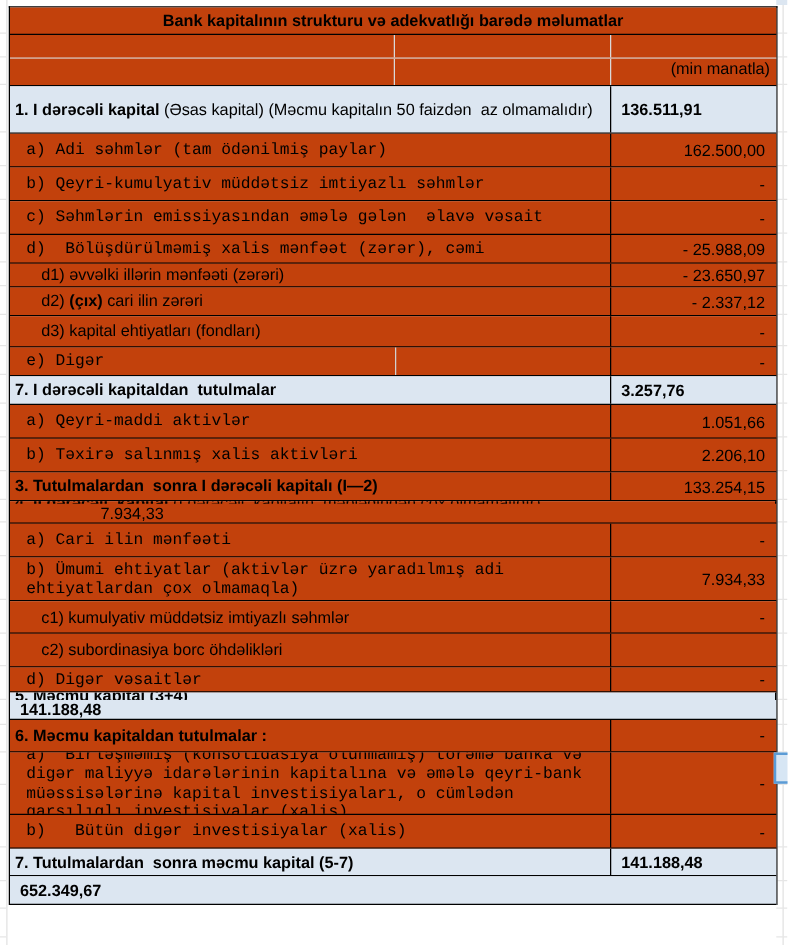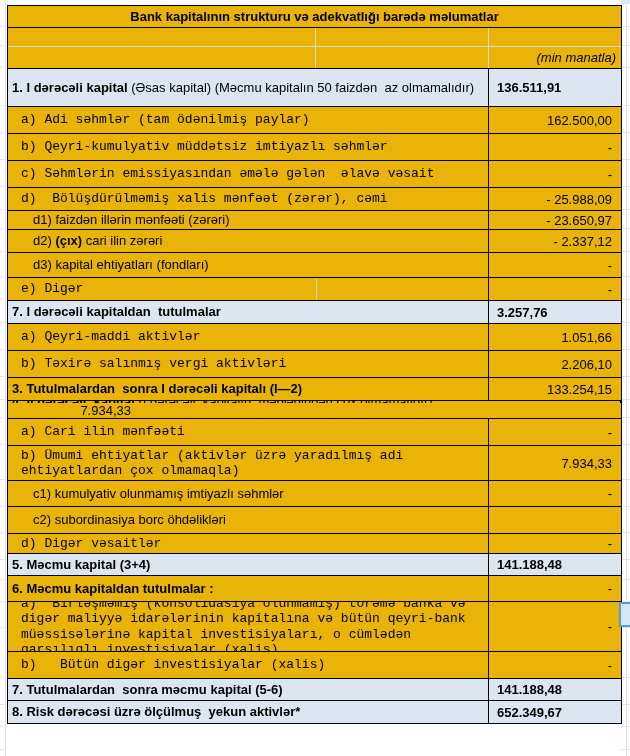--- a/index.html
+++ b/index.html
@@ -12,28 +12,28 @@
   
   .vline{position:absolute;top:0;bottom:0;width:0;border-left:1px solid #e2e2e2;}
   .stubcol{position:absolute;top:5px;}
   .stubcol .stub{box-sizing:border-box;border-bottom:1px solid #e6e6e6;}
   
   .sheet{
     position:absolute;left:7px;top:5px;width:613px;
     border-left:1px solid #000;border-right:1px solid #000;border-top:1px solid #000;
     box-sizing:content-box;background:#fff;
   }
-  .row{display:flex;box-sizing:border-box;border-bottom:1px solid #000;position:relative;background:#eab308;}
+  .row{display:flex;box-sizing:border-box;border-bottom:1px solid #000;position:relative;background:#c2410c;}
   .row.blue{background:#dce6f1;}
   .row.title{align-items:center;justify-content:center;font-weight:bold;}
   .row.gridrow{border-bottom:1px solid #d9d9d9;}
   .row.unitrow{border-bottom:1px solid #000;}
   .gc1{width:308px;box-sizing:border-box;border-right:1px solid #d9d9d9;}
   .gc2{flex:1;box-sizing:border-box;border-right:1px solid #d9d9d9;}
-  .gc3{width:132px;box-sizing:border-box;display:flex;align-items:center;justify-content:flex-end;padding-right:5px;font-style:italic;}
+  .gc3{width:132px;box-sizing:border-box;display:flex;justify-content:flex-end;padding-right:5px;}
   .lab{flex:1;display:flex;align-items:center;box-sizing:border-box;border-right:1px solid #000;overflow:hidden;line-height:15.5px;padding-right:1px;}
   .lab span{white-space:pre;}
   .lab.wrap span{white-space:pre-wrap;}
   .lab .b{font-weight:bold;}
   .i0{padding-left:4px;}
   .i1{padding-left:13px;font-family:Liberation Mono, monospace;}
   .i2{padding-left:25px;}
   .val{width:132px;box-sizing:border-box;display:flex;align-items:center;justify-content:flex-end;padding:0 9px;white-space:pre;}
   .val.left{justify-content:flex-start;padding-left:8px;}
   .val.bold{font-weight:bold;}
@@ -152,21 +152,21 @@
       <div class="val">-</div>
     </div>
     <div class="row data" style="height: 23px; justify-content: flex-end;">
       <div class="lab i1">
         <span><span>d)  Bölüşdürülməmiş xalis mənfəət (zərər), cəmi</span></span>
       </div>
       <div class="val">- 25.988,09</div>
     </div>
     <div class="row data" style="height: 19px;">
       <div class="lab i2">
-        <span><span>d1) faizdən illərin mənfəəti (zərəri)</span></span>
+        <span><span>d1) əvvəlki illərin mənfəəti (zərəri)</span></span>
       </div>
       <div class="val">- 23.650,97</div>
     </div>
     <div class="row data" style="height: 23px;">
       <div class="lab i2">
         <span><span>d2) </span><span class="b">(çıx)</span><span> cari ilin zərəri</span></span>
       </div>
       <div class="val">- 2.337,12</div>
     </div>
     <div class="row data" style="height: 25px;">
@@ -189,21 +189,21 @@
       <div class="val bold left">3.257,76</div>
     </div>
     <div class="row data" style="height: 27px;">
       <div class="lab i1">
         <span><span>a) Qeyri-maddi aktivlər</span></span>
       </div>
       <div class="val">1.051,66</div>
     </div>
     <div class="row data" style="height: 27px;">
       <div class="lab i1">
-        <span><span>b) Təxirə salınmış vergi aktivləri</span></span>
+        <span><span>b) Təxirə salınmış xalis aktivləri</span></span>
       </div>
       <div class="val">2.206,10</div>
     </div>
     <div class="row data" style="height: 23px;">
       <div class="lab i0">
         <span><span class="b">3. Tutulmalardan  sonra I dərəcəli kapitalı (I—2)</span></span>
       </div>
       <div class="val">133.254,15</div>
     </div>
     <div class="row data" style="height: 18px; flex-direction: column;">
@@ -219,67 +219,64 @@
       <div class="val">-</div>
     </div>
     <div class="row data" style="height: 35px;">
       <div class="lab i1 wrap">
         <span><span>b) Ümumi ehtiyatlar (aktivlər üzrə yaradılmış adi ehtiyatlardan çox olmamaqla)</span></span>
       </div>
       <div class="val">7.934,33</div>
     </div>
     <div class="row data" style="height: 26px;">
       <div class="lab i2">
-        <span><span>c1) kumulyativ olunmamış imtiyazlı səhmlər</span></span>
+        <span><span>c1) kumulyativ müddətsiz imtiyazlı səhmlər</span></span>
       </div>
       <div class="val">-</div>
     </div>
     <div class="row data" style="height: 27px;">
       <div class="lab i2">
         <span><span>c2) subordinasiya borc öhdəlikləri</span></span>
       </div>
       <div class="val"></div>
     </div>
     <div class="row data" style="height: 20px;">
       <div class="lab i1">
         <span><span>d) Digər vəsaitlər</span></span>
       </div>
       <div class="val">-</div>
     </div>
-    <div class="row data blue" style="height: 22px;">
+    <div class="row data blue" style="height: 22px; flex-direction: column;">
       <div class="lab i0">
         <span><span class="b">5. Məcmu kapital (3+4)</span></span>
       </div>
       <div class="val bold left">141.188,48</div>
     </div>
     <div class="row data" style="height: 26px;">
       <div class="lab i0">
         <span><span class="b">6. Məcmu kapitaldan tutulmalar :</span></span>
       </div>
       <div class="val">-</div>
     </div>
     <div class="row data" style="height: 50px;">
       <div class="lab i1 wrap">
-        <span><span>a)  Birləşməmiş (konsolidasiya olunmamış) törəmə banka və digər maliyyə idarələrinin kapitalına və bütün qeyri-bank müəssisələrinə kapital investisiyaları, o cümlədən qarşılıqlı investisiyalar (xalis)</span></span>
+        <span><span>a)  Birləşməmiş (konsolidasiya olunmamış) törəmə banka və digər maliyyə idarələrinin kapitalına və əmələ qeyri-bank müəssisələrinə kapital investisiyaları, o cümlədən qarşılıqlı investisiyalar (xalis)</span></span>
       </div>
       <div class="val">-</div>
     </div>
     <div class="row data" style="height: 27px;">
       <div class="lab i1">
         <span><span>b)   Bütün digər investisiyalar (xalis)</span></span>
       </div>
       <div class="val">-</div>
     </div>
     <div class="row data blue" style="height: 22px;">
       <div class="lab i0">
-        <span><span class="b">7. Tutulmalardan  sonra məcmu kapital (5-6)</span></span>
+        <span><span class="b">7. Tutulmalardan  sonra məcmu kapital (5-7)</span></span>
       </div>
       <div class="val bold left">141.188,48</div>
     </div>
     <div class="row data blue" style="height: 23px;">
-      <div class="lab i0">
-        <span><span class="b">8. Risk dərəcəsi üzrə ölçülmuş  yekun aktivlər*</span></span>
-      </div>
       <div class="val bold left">652.349,67</div>
     </div>
   </div>
 
 <div class="selcell" id="selcell" style="display: block; left: 619px; top: 602px; width: 14px; height: 25px;"></div>
 
 </body></html>

